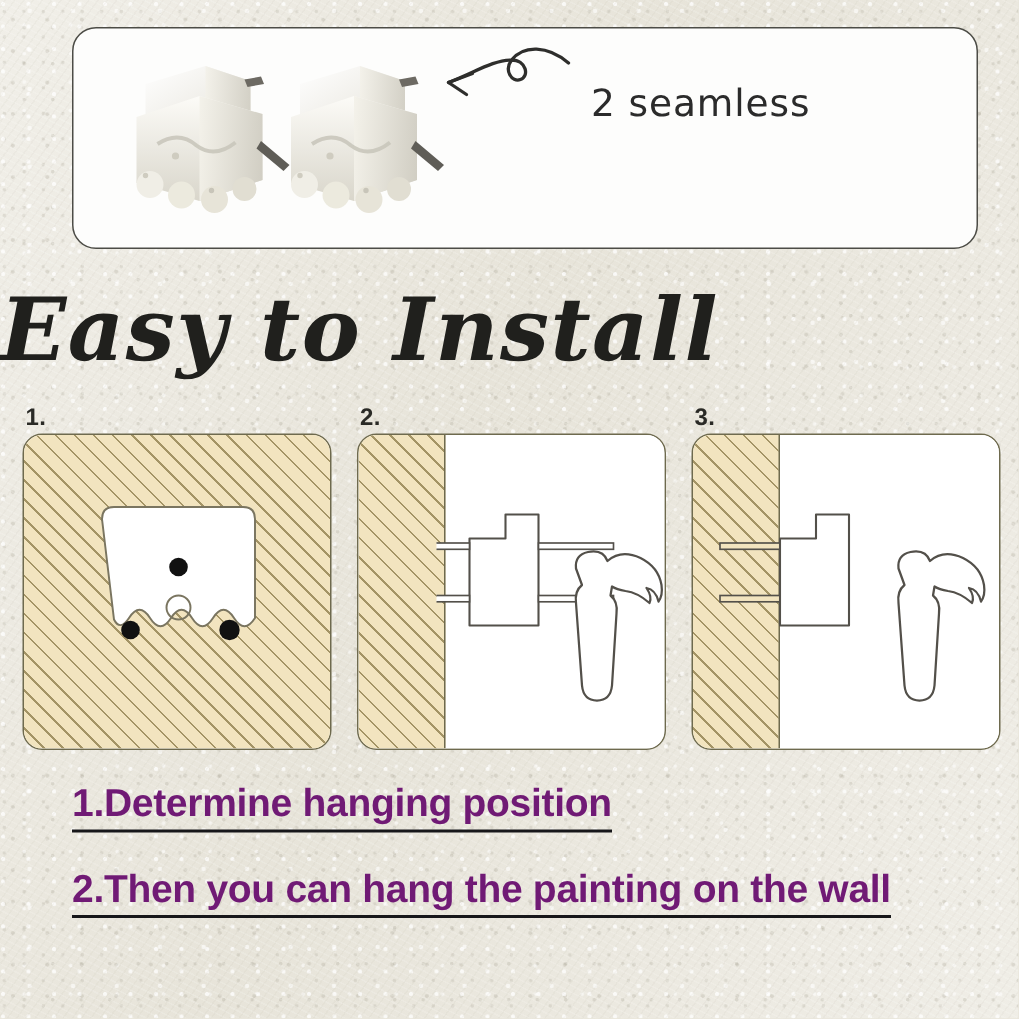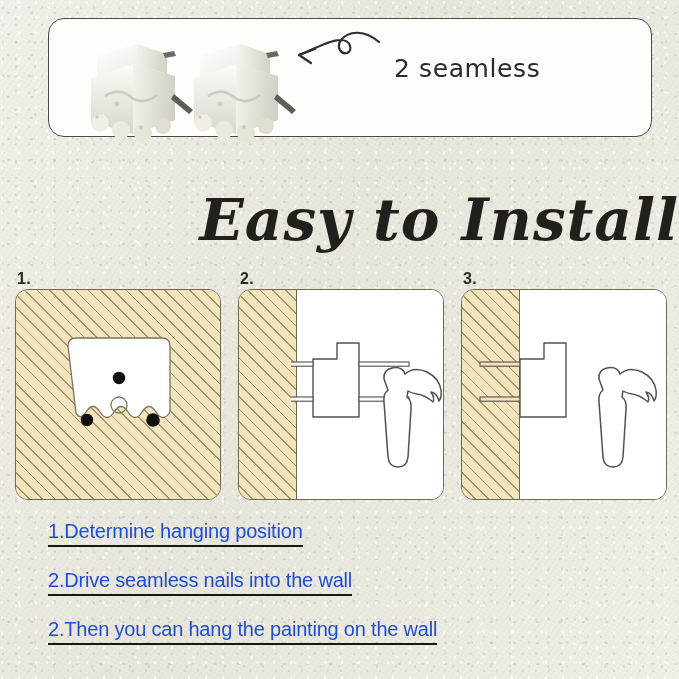--- a/index.html
+++ b/index.html
@@ -29,21 +29,21 @@
   #bg-grain{
     position:absolute;inset:0;z-index:1;opacity:.55;
     background-image:
       repeating-linear-gradient(27deg, rgba(255,255,255,.22) 0 1px, transparent 1px 4px),
       repeating-linear-gradient(-54deg, rgba(176,171,156,.14) 0 1px, transparent 1px 5px);
   }
   .layer{position:absolute;z-index:3;}
 
   
   #nails-card{
-    left:48px;top:18px;width:604px;height:119px;
+    left:48px;top:18px;width:604px;height:148px;
     background:#fdfdfc;
     border:1.5px solid #4c4c46;
     border-radius:16px;
     box-sizing:border-box;
   }
   #nails-card-inner{position:absolute;inset:0;}
 
   .nail-photo{position:absolute;}
 
   .nail-caption{
@@ -52,21 +52,21 @@
     font-size:25px;line-height:1.42;
     letter-spacing:.6px;
     color:#2b2b2b;
     font-weight:400;
   }
   .nail-caption div{white-space:nowrap;}
 
   
   #title{
     position:absolute;left:0;top:186px;width:679px;
-    text-align:right;
+    text-align:left;
     font-family:"DejaVu Serif","Liberation Serif",serif;
     font-weight:700;font-style:italic;
     font-size:58px;
     letter-spacing:1px;
     color:#20201d;
     z-index:3;
   }
 
   
   #steps{
@@ -112,23 +112,23 @@
   }
 
   
   #instructions{
     position:absolute;left:48px;top:520px;width:600px;
     z-index:3;
     font-family:"Liberation Sans", sans-serif;
   }
   .instr-line{
     display:block;
-    font-size:20px;
-    font-weight:400;
-    color:#1d4ed8;
+    font-size:26px;
+    font-weight:700;
+    color:#701a75;
     letter-spacing:-.2px;
     margin-bottom:22px;
     white-space:nowrap;
   }
   .instr-line span.u{
     border-bottom:2.5px solid #17171a;
     padding-bottom:2px;
     display:inline-block;
   }
 </style>
@@ -278,18 +278,15 @@
       </svg>
     </div>
   </div>
 </div>
 
 <div id="instructions">
   <div class="instr-line">
     <span class="u">1.Determine hanging position</span>
   </div>
   <div class="instr-line">
-    <span class="u">2.Drive seamless nails into the wall</span>
-  </div>
-  <div class="instr-line">
     <span class="u">2.Then you can hang the painting on the wall</span>
   </div>
 </div>
 
 </body></html>

